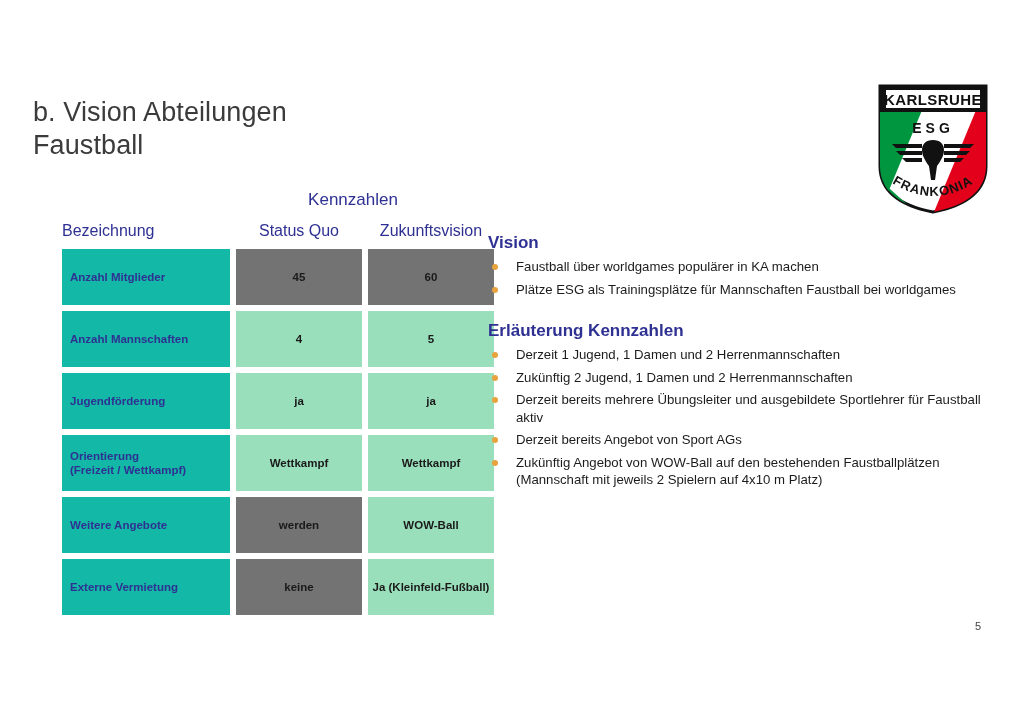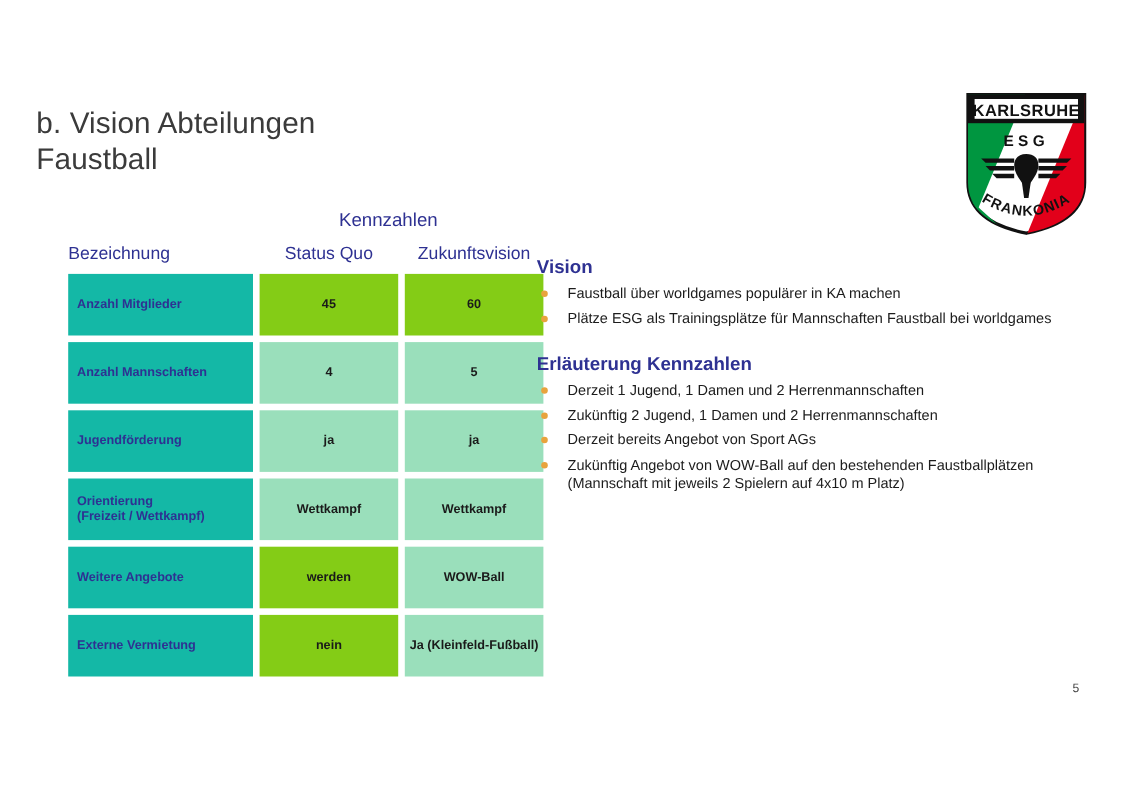--- a/index.html
+++ b/index.html
@@ -96,21 +96,21 @@
     font-size: 11.5px;
     line-height: 14px;
   }
   td.val {
     text-align: center;
     font-weight: bold;
     color: #1a1a1a;
     line-height: 15px;
     font-size: 11.5px;
   }
-  td.cream { background: #84cc16; }
+  td.cream { background: #737373; }
   td.green { background: #9adfbb; }
 
   
   .right-col {
     position: absolute;
     left: 488px;
     top: 220px;
     width: 516px;
   }
   .sec-head {
@@ -243,38 +243,39 @@
           <td class="val green">Wettkampf</td>
           <td class="val green">Wettkampf</td>
         </tr>
         <tr>
           <td class="label">Weitere Angebote</td>
           <td class="val cream">werden</td>
           <td class="val green">WOW-Ball</td>
         </tr>
         <tr>
           <td class="label">Externe Vermietung</td>
-          <td class="val cream">nein</td>
+          <td class="val cream">keine</td>
           <td class="val green">Ja (Kleinfeld-Fußball)</td>
         </tr>
       </tbody>
     </table>
   </div>
 
   <div class="right-col">
     <div class="sec-head">Vision</div>
     <ul class="bullets">
       <li>Faustball über worldgames populärer in KA machen</li>
       <li>Plätze ESG als Trainingsplätze für Mannschaften Faustball bei worldgames</li>
     </ul>
 
     <div class="sec-head second">Erläuterung Kennzahlen</div>
     <ul class="bullets">
       <li>Derzeit 1 Jugend, 1 Damen und 2 Herrenmannschaften</li>
       <li>Zukünftig 2 Jugend, 1 Damen und 2 Herrenmannschaften</li>
+      <li>Derzeit bereits mehrere Übungsleiter und ausgebildete Sportlehrer für Faustball aktiv</li>
       <li>Derzeit bereits Angebot von Sport AGs</li>
       <li>Zukünftig Angebot von WOW-Ball auf den bestehenden Faustballplätzen (Mannschaft mit jeweils 2 Spielern auf 4x10 m Platz)</li>
     </ul>
   </div>
 
   <div class="page-num">5</div>
 
 </div>
 
 </body></html>

